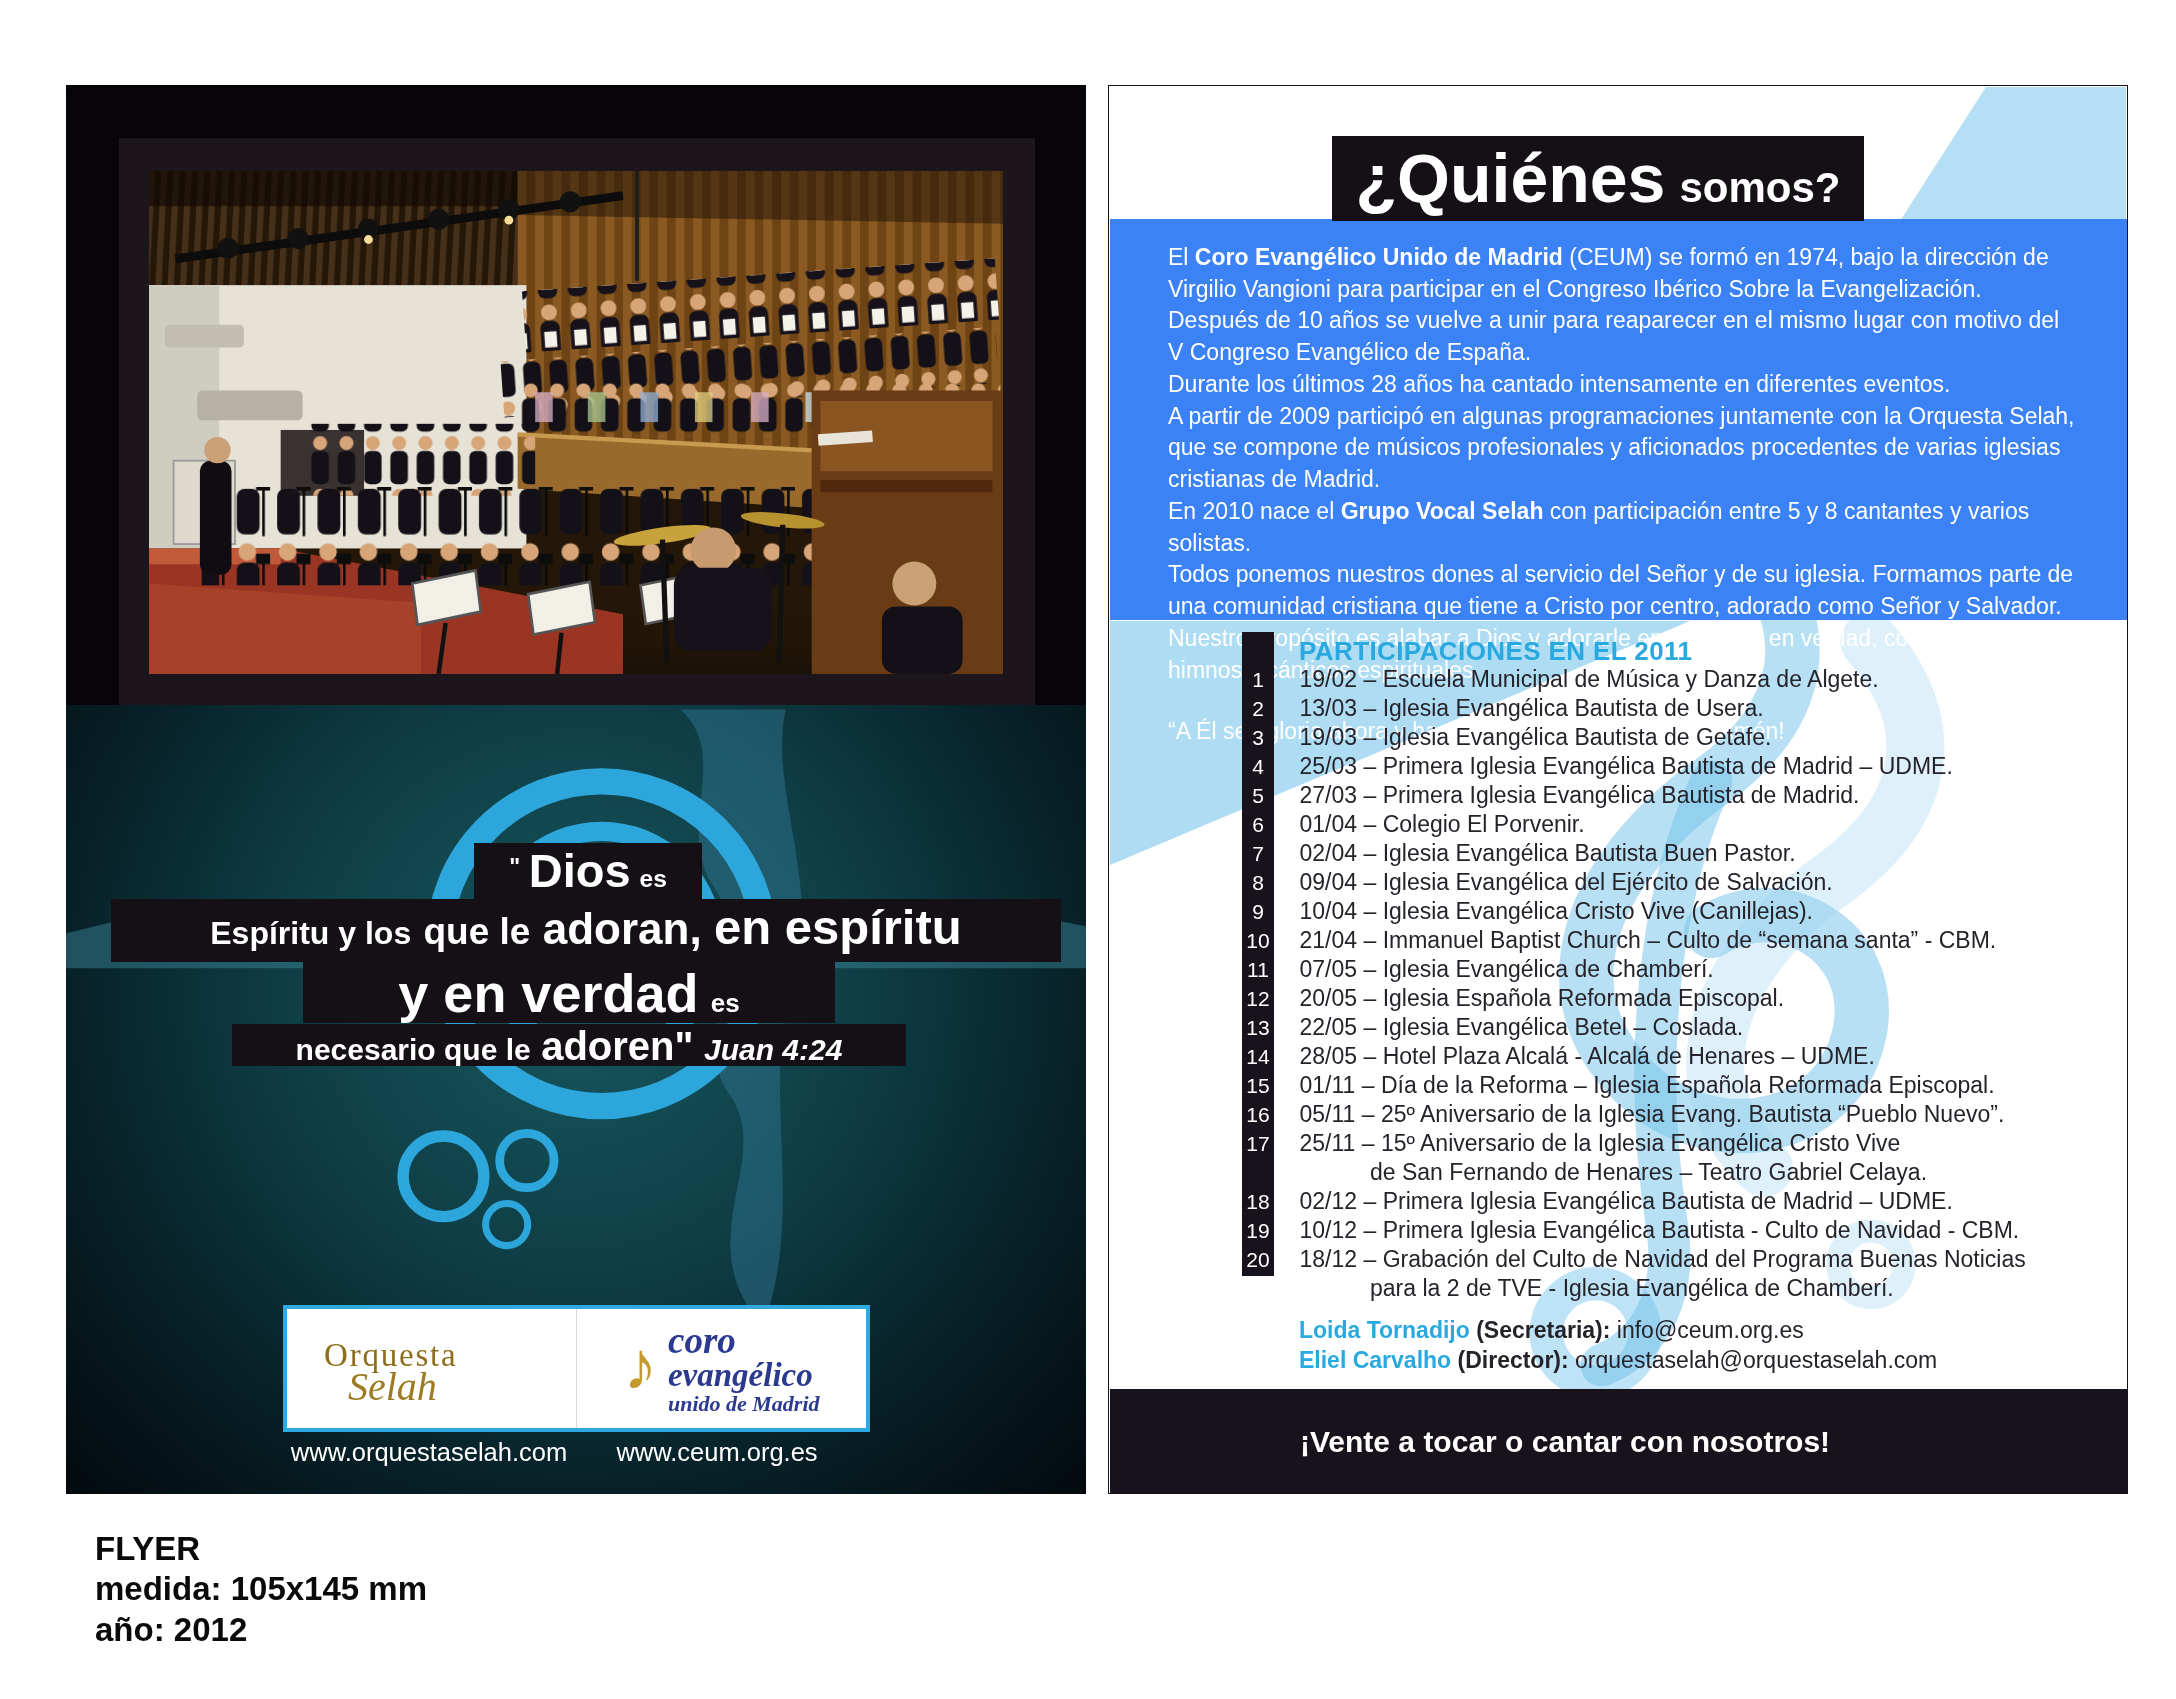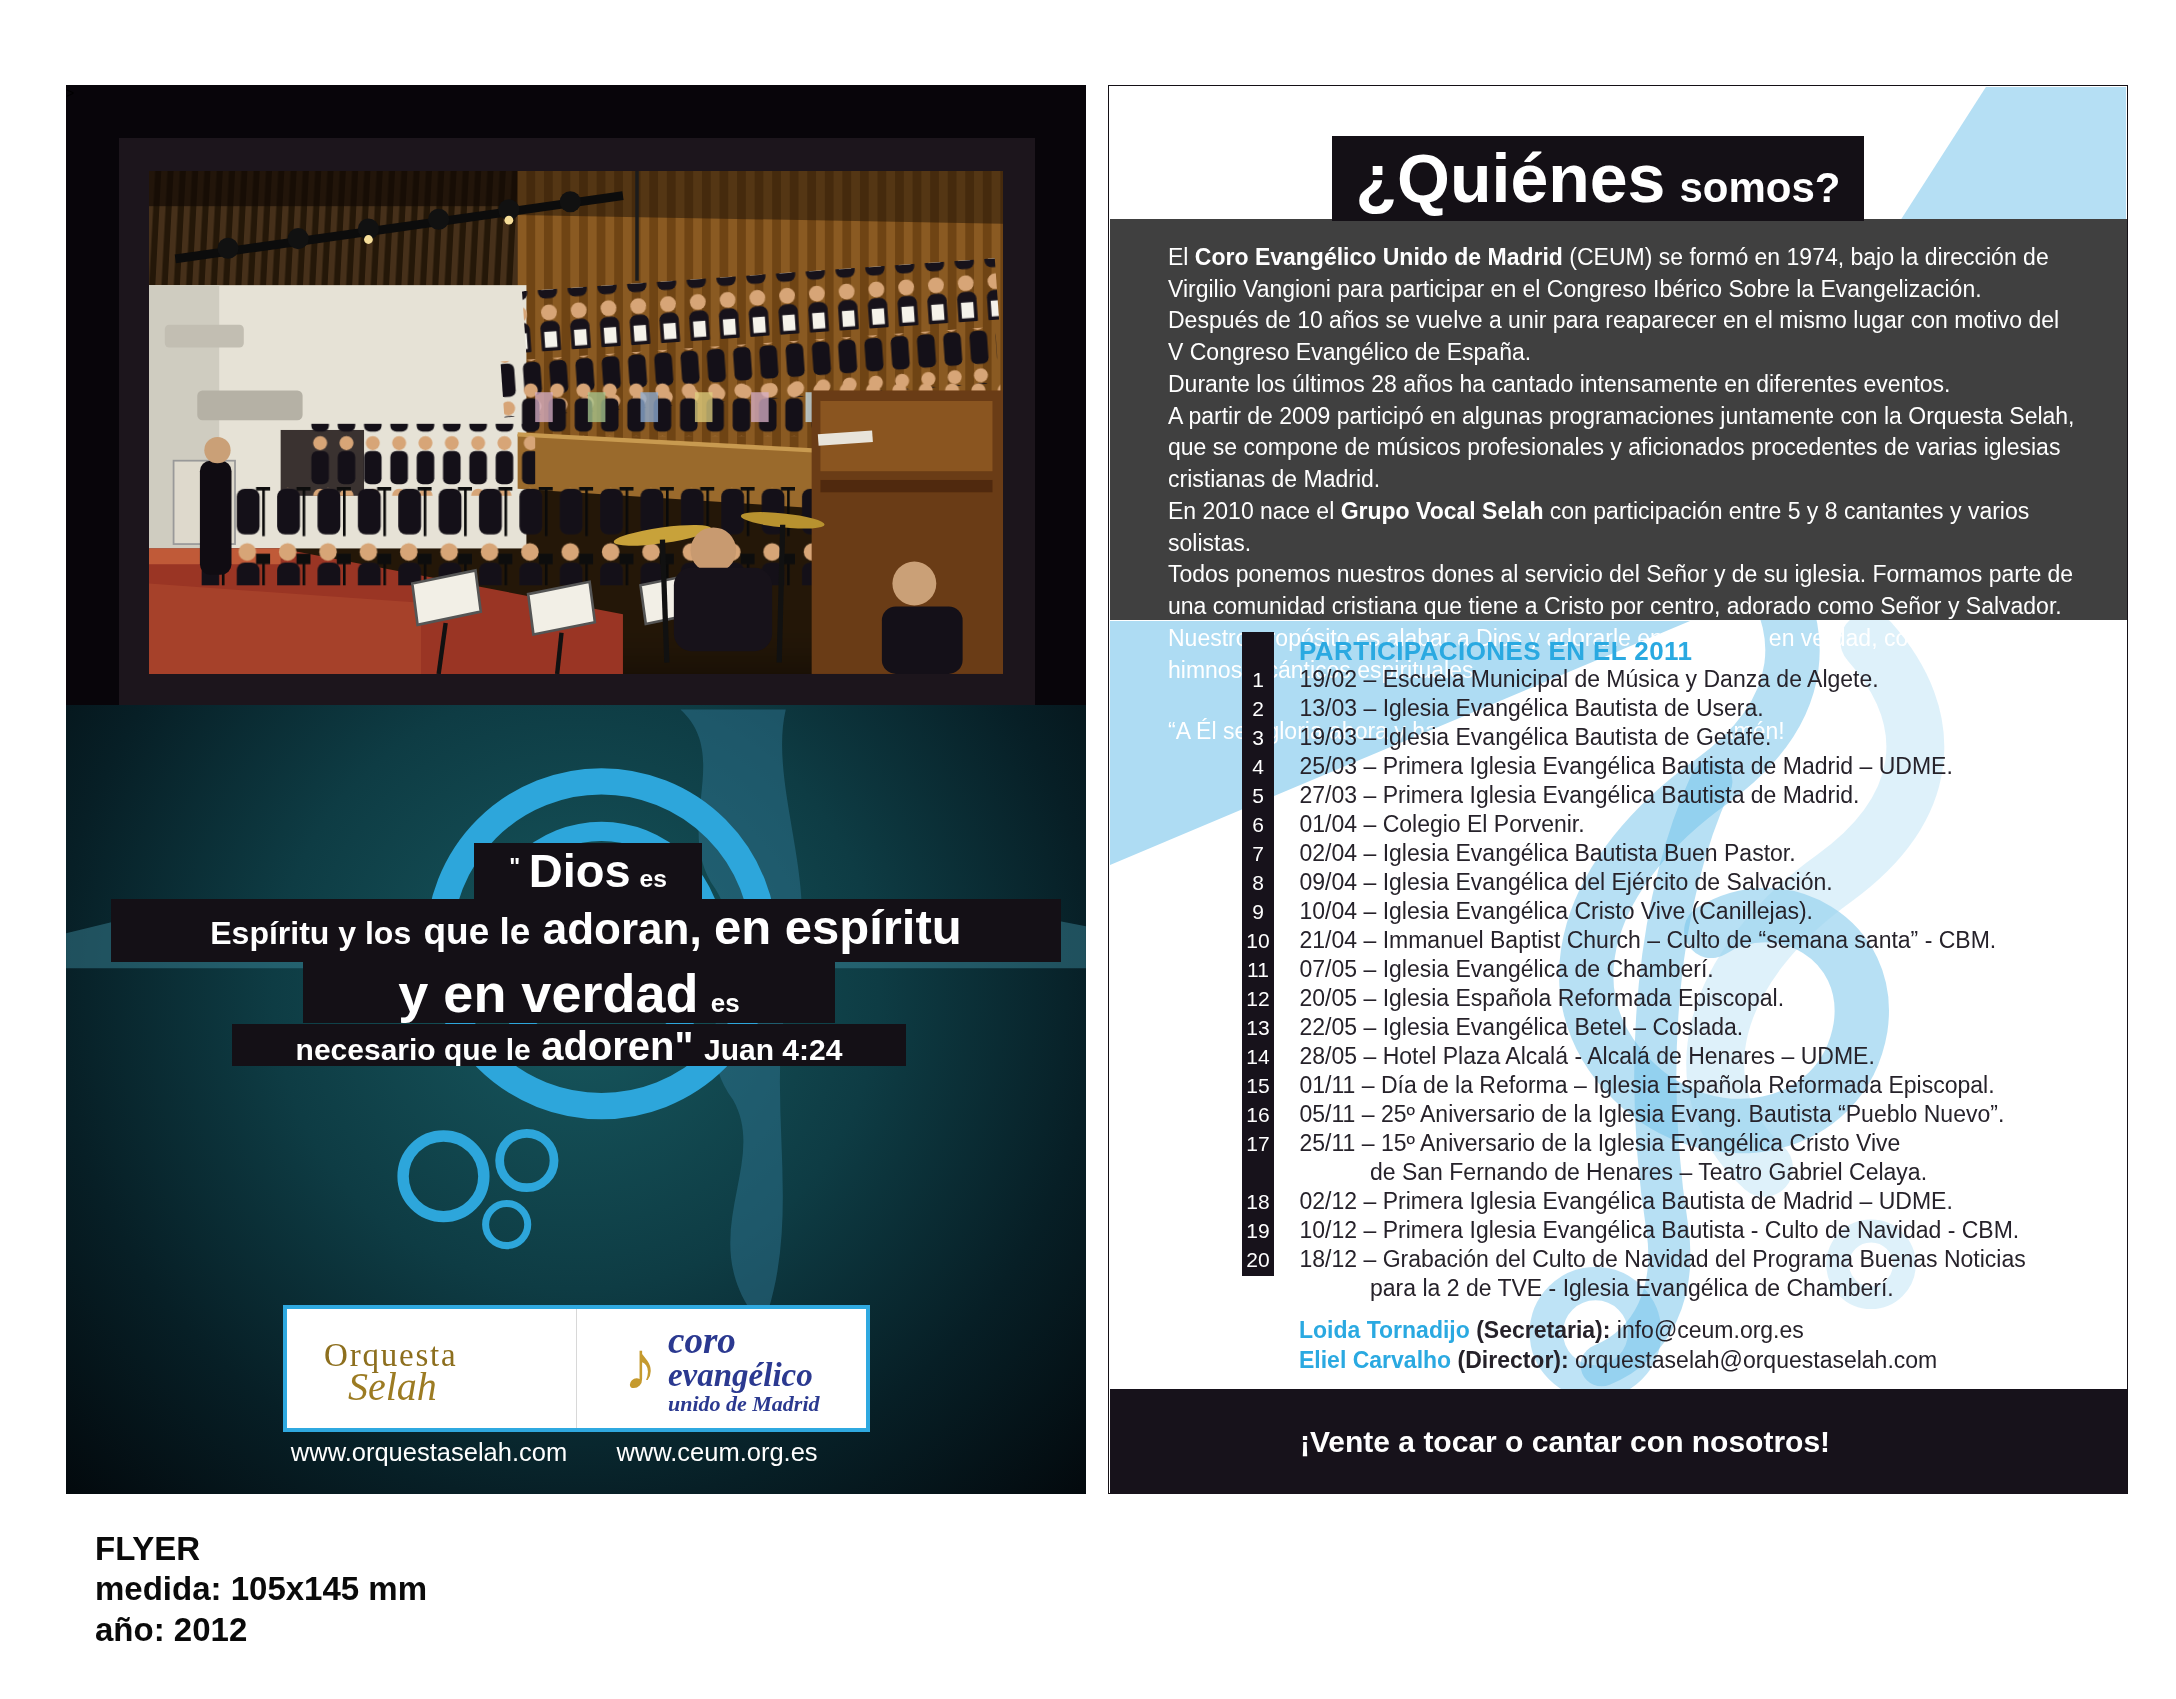--- a/index.html
+++ b/index.html
@@ -16,21 +16,21 @@
      background:radial-gradient(ellipse at 50% 36%, #17585f 0%, #0e3c44 42%, #071f26 72%, #03090d 100%);}
   .verse-bar{background:#141016;color:#fff;display:flex;align-items:baseline;justify-content:center;
              font-weight:bold;white-space:nowrap;}
   #verse-bar-1{left:474px;top:843px;width:228px;height:56px;gap:8.8px;}
   #verse-bar-2{left:111px;top:899px;width:950px;height:63px;gap:12.3px;}
   #verse-bar-3{left:303px;top:962px;width:532px;height:61px;gap:12.3px;}
   #verse-bar-4{left:232px;top:1024px;width:674px;height:42px;gap:10.5px;}
   .vq{font-size:23px;position:relative;top:-12.3px;}
   .v52{font-size:47px;} .v28{font-size:24.6px;} .v36{font-size:32px;} .v42{font-size:37px;}
   .v50{font-size:44px;} .v54{font-size:49px;} .v64{font-size:54px;} .v30{font-size:26px;}
-  .v34{font-size:30px;} .v46{font-size:40px;} .vref{font-size:30px;}
+  .v34{font-size:30px;} .v46{font-size:40px;} .vref{font-size:30px;font-style:italic;}
 
   #logo-box{left:283px;top:1305px;width:579px;height:119px;background:#ffffff;
             border:4.4px solid #2fa9e0;display:flex;}
   .logo-half{flex:1;display:flex;align-items:center;justify-content:center;overflow:hidden;}
   #logo-orquesta-half{border-right:0.9px solid #d8d8d8;flex-direction:column;line-height:1;}
   .orq-top{font-family:"Liberation Serif",serif;font-size:33px;color:#8d6f1e;letter-spacing:1.8px;
            align-self:flex-start;margin:8.8px 0 0 37px;}
   .orq-big{font-family:"Liberation Serif",serif;font-style:italic;font-size:40px;color:#9c7b22;
            margin:-5.3px 0 0 61px;align-self:flex-start;}
   #logo-coro-half{gap:10.5px;}
@@ -45,21 +45,21 @@
   #back-panel{left:1108px;top:85px;width:1020px;height:1409px;background:#ffffff;
               border:1.8px solid #141016;box-sizing:border-box;}
   #wedge-top{left:1900px;top:87px;width:226px;height:134px;background:#b5dff4;
              clip-path:polygon(0 100%,38% 0,100% 0,100% 100%);}
   #wedge-mid{left:1110px;top:621px;width:580px;height:244px;background:#aedcf3;
              clip-path:polygon(0 0,100% 0,0 100%);}
   #title-box{left:1332px;top:136px;width:532px;height:85px;background:#141016;color:#fff;
              display:flex;align-items:baseline;justify-content:center;gap:14px;padding-top:0;}
   .title-big{font-size:68px;font-weight:bold;line-height:85px;}
   .title-small{font-size:42px;font-weight:bold;}
-  #intro-box{left:1110px;top:219px;width:1017px;height:401px;background:#404040;box-sizing:border-box;
+  #intro-box{left:1110px;top:219px;width:1017px;height:401px;background:#3b82f6;box-sizing:border-box;
              padding:23px 49px 0 58px;color:#ffffff;font-size:23px;line-height:1.38;}
   .para{margin:0;} .para b{font-weight:bold;}
   #intro-quote{margin-top:30px;}
   #num-strip{left:1242px;top:632px;width:32px;height:644px;background:#17121b;}
   #list-heading{left:1299px;top:636px;font-size:26px;font-weight:bold;color:#2aa9e1;letter-spacing:0.4px;}
   #prows{left:1242px;top:665px;width:882px;}
   .prow{display:flex;height:29px;align-items:center;}
   .pnum{width:32px;text-align:center;color:#ffffff;font-size:21px;flex:none;}
   .ptext{margin-left:25.5px;font-size:23px;color:#26222a;white-space:nowrap;}
   .cont .pnum{visibility:hidden;}

